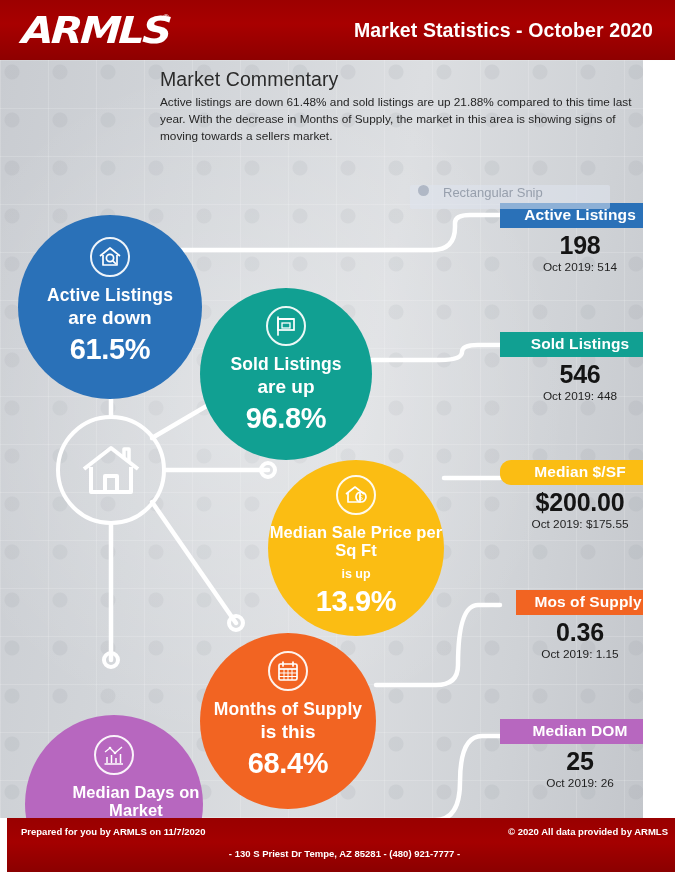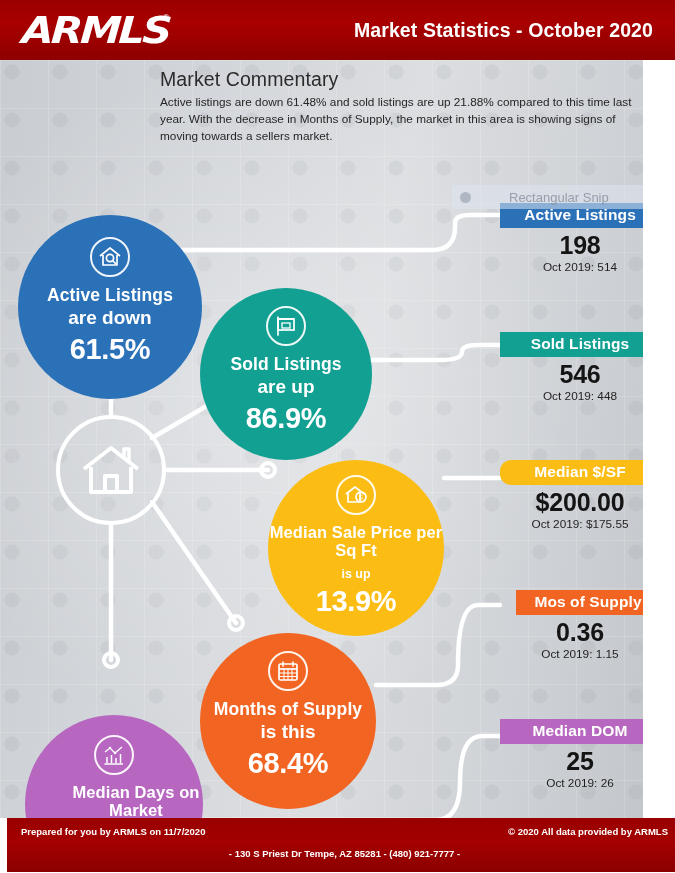--- a/index.html
+++ b/index.html
@@ -196,27 +196,26 @@
 
   #stat-active .badge { background: #2a71b8; }
   #stat-sold   .badge { background: #11a092; }
   #stat-msp    .badge { background: #fbbd13; border-radius: 11px; }
   #stat-mos    .badge { background: #f26422; margin-left: 16px; }
   #stat-dom    .badge { background: #b767bf; }
 
   
   .snip-overlay {
     position: absolute;
-    left: 452px; top: 125px;
+    left: 410px; top: 125px;
     width: 200px; height: 24px;
-    display: flex; align-items: center;
+    display: flex; align-items: flex-start;
     background: rgba(222,228,238,0.55);
     border-radius: 2px;
     pointer-events: none;
-    gap: 24px;
   }
   .snip-overlay .snip-dot {
     width: 11px; height: 11px; border-radius: 50%;
     background: rgba(160,170,185,0.75);
     margin: 0 14px 0 8px; flex: none;
   }
   .snip-overlay .snip-label {
     font-size: 13px;
     color: rgba(125,135,150,0.72);
   }
@@ -316,21 +315,21 @@
       <div class="bicon">
         <svg width="24" height="22" viewBox="0 0 24 22">
           <line x1="4" y1="2" x2="4" y2="20" stroke="#fff" stroke-width="1.7" stroke-linecap="round"></line>
           <rect x="4" y="4" width="16" height="11" fill="none" stroke="#fff" stroke-width="1.7"></rect>
           <line x1="4" y1="4" x2="20" y2="4" stroke="#fff" stroke-width="1.7"></line>
           <rect x="8" y="8" width="8" height="5" fill="none" stroke="#fff" stroke-width="1.3"></rect>
         </svg>
       </div>
       <div class="btitle">Sold Listings</div>
       <div class="bsub">are up</div>
-      <div class="bval">86.9%</div>
+      <div class="bval">96.8%</div>
     </div>
 
     <div class="bubble" id="bubble-msp">
       <div class="bicon">
         <svg width="24" height="22" viewBox="0 0 24 22">
           <path d="M2 10 L11 3 L20 10" fill="none" stroke="#fff" stroke-width="1.7" stroke-linejoin="round"></path>
           <path d="M4 9 V18 H16 V9" fill="none" stroke="#fff" stroke-width="1.7" stroke-linejoin="round"></path>
           <circle cx="17" cy="13" r="5" fill="none" stroke="#fff" stroke-width="1.7"></circle>
           <text x="17" y="16.3" font-size="7.5" fill="#fff" text-anchor="middle" font-family="DejaVu Sans, sans-serif">$</text>
         </svg>

